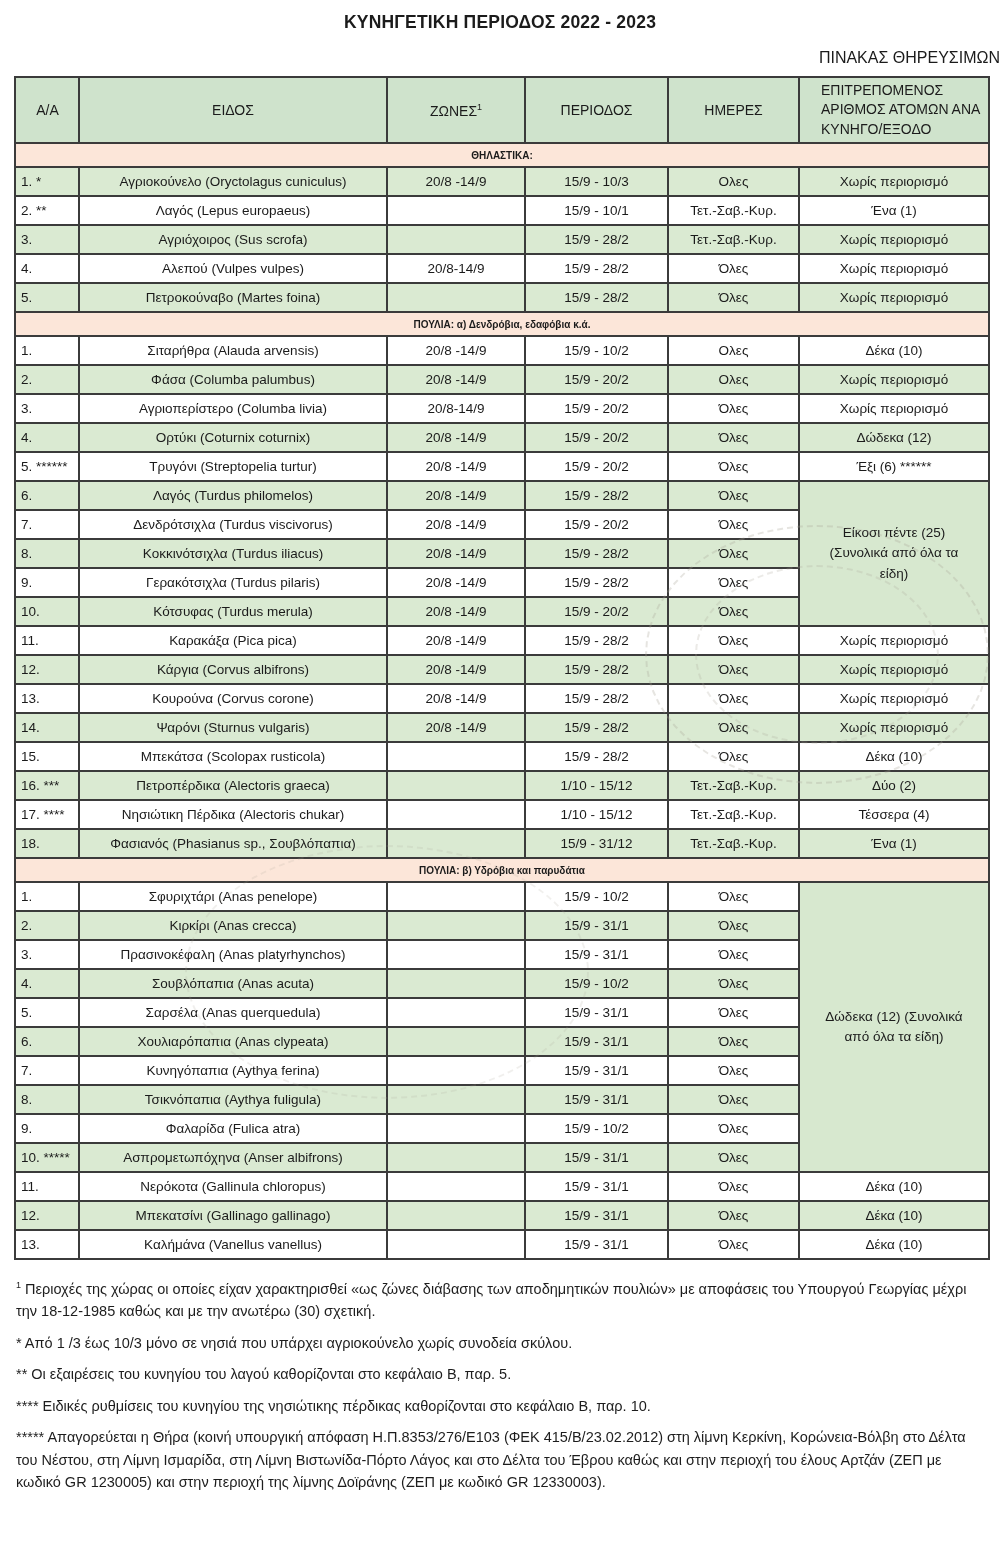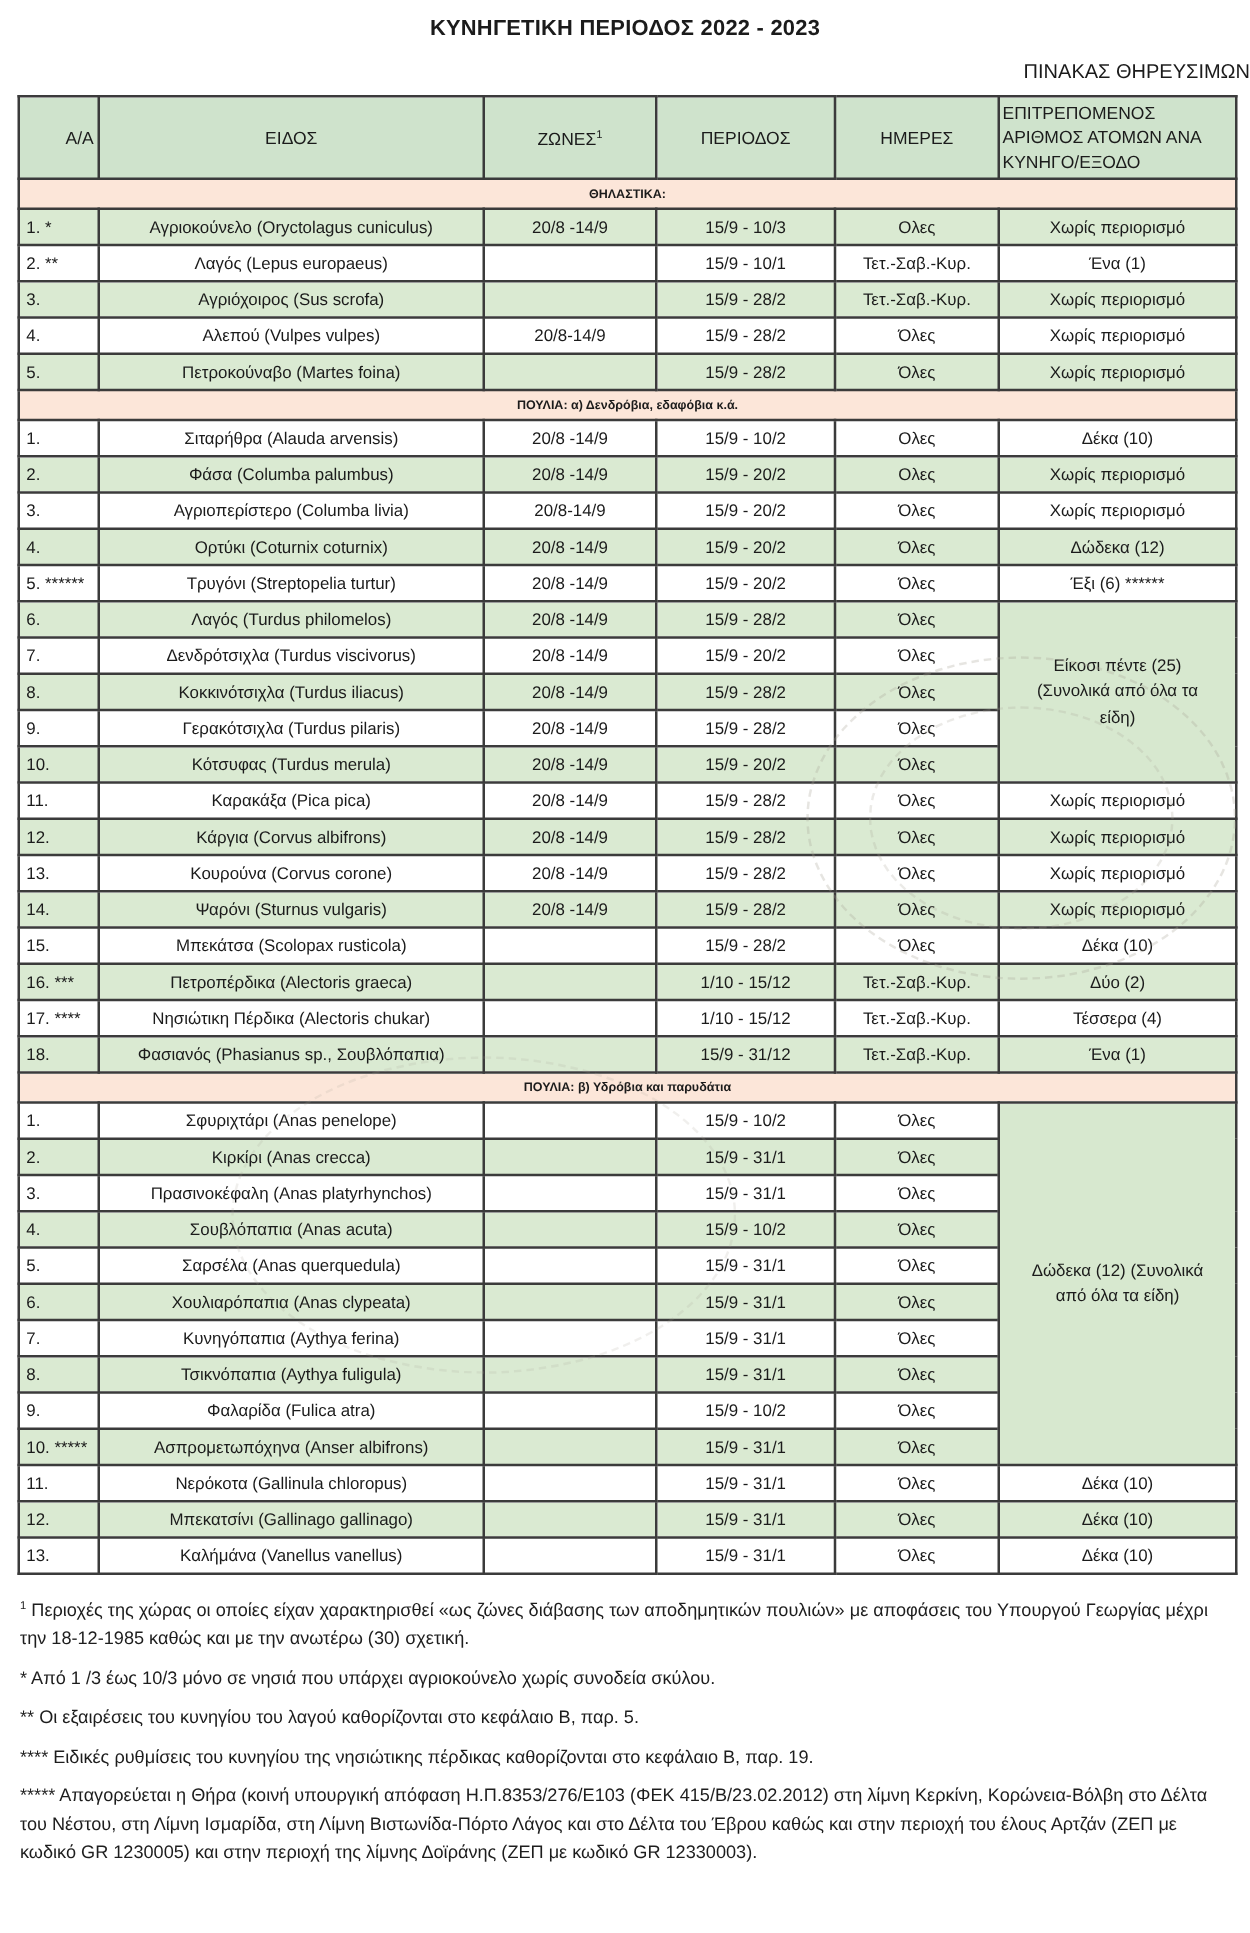--- a/index.html
+++ b/index.html
@@ -27,22 +27,22 @@
     text-align:center;
     vertical-align:middle;
     overflow:hidden;
   }
   th {
     background:#cfe3cc;
     font-weight:normal;
     font-size:14px;
     height:62px;
   }
-  th.col0 { text-align:right; padding-left:4px; }
-  th.col5 { text-align:left; padding-left:2px; line-height:1.4; }
+  th.col0 { text-align:center; padding-left:4px; }
+  th.col5 { text-align:left; padding-left:21px; line-height:1.4; }
   td { height:25px; background:#ffffff; }
   tr.g td { background:#daead2; }
   td.num { text-align:left; padding-left:5px; white-space:nowrap; }
   td.section {
     background:#fce6d9;
     font-weight:bold;
     font-size:10px;
     height:20px;
   }
   td.merged { background:#d7e8cf !important; line-height:1.5; padding:2px 24px; }
@@ -372,20 +372,20 @@
           <td class="days">Όλες</td>
           <td class="limit">Δέκα (10)</td>
         </tr>
       </tbody>
   </table>
 
   <div class="footnotes">
       <div class="footnote"><sup>1</sup> Περιοχές της χώρας οι οποίες είχαν χαρακτηρισθεί «ως ζώνες διάβασης των αποδημητικών πουλιών» με αποφάσεις του Υπουργού Γεωργίας μέχρι την 18-12-1985 καθώς και με την ανωτέρω (30) σχετική.</div>
       <div class="footnote">* Από 1 /3 έως 10/3 μόνο σε νησιά που υπάρχει αγριοκούνελο χωρίς συνοδεία σκύλου.</div>
       <div class="footnote">** Οι εξαιρέσεις του κυνηγίου του λαγού καθορίζονται στο κεφάλαιο Β, παρ. 5.</div>
-      <div class="footnote">**** Ειδικές ρυθμίσεις του κυνηγίου της νησιώτικης πέρδικας καθορίζονται στο κεφάλαιο Β, παρ. 19.</div>
+      <div class="footnote">**** Ειδικές ρυθμίσεις του κυνηγίου της νησιώτικης πέρδικας καθορίζονται στο κεφάλαιο Β, παρ. 10.</div>
       <div class="footnote">***** Απαγορεύεται η Θήρα (κοινή υπουργική απόφαση Η.Π.8353/276/Ε103 (ΦΕΚ 415/Β/23.02.2012) στη λίμνη Κερκίνη, Κορώνεια-Βόλβη στο Δέλτα του Νέστου, στη Λίμνη Ισμαρίδα, στη Λίμνη Βιστωνίδα-Πόρτο Λάγος και στο Δέλτα του Έβρου καθώς και στην περιοχή του έλους Αρτζάν (ΖΕΠ με κωδικό GR 1230005) και στην περιοχή της λίμνης Δοϊράνης (ΖΕΠ με κωδικό GR 12330003).</div>
     </div>
 
   <div class="wm wm1"></div>
   <div class="wm wm2"></div>
   <div class="wm wm3"></div>
 </div>
 
 </body></html>

